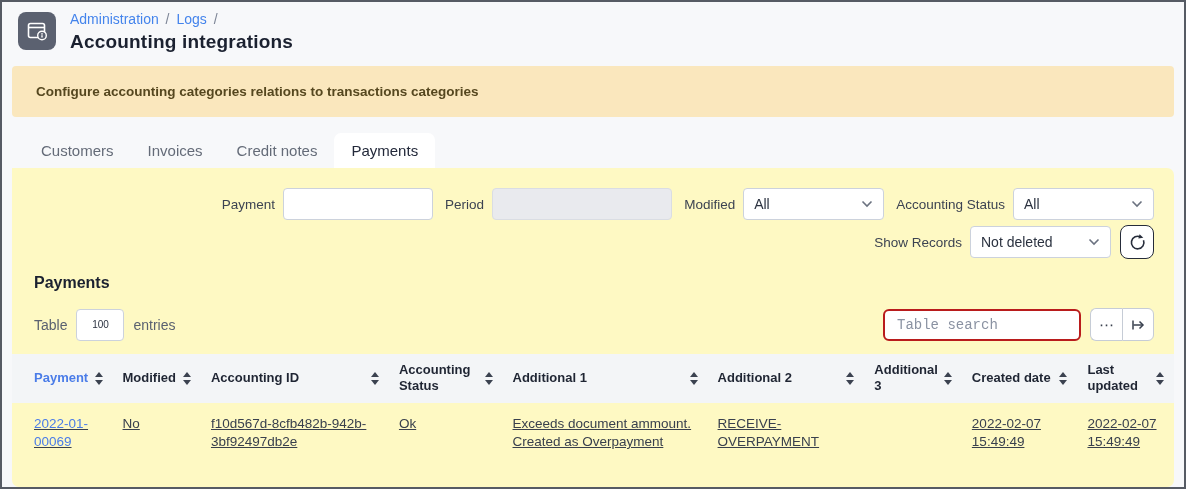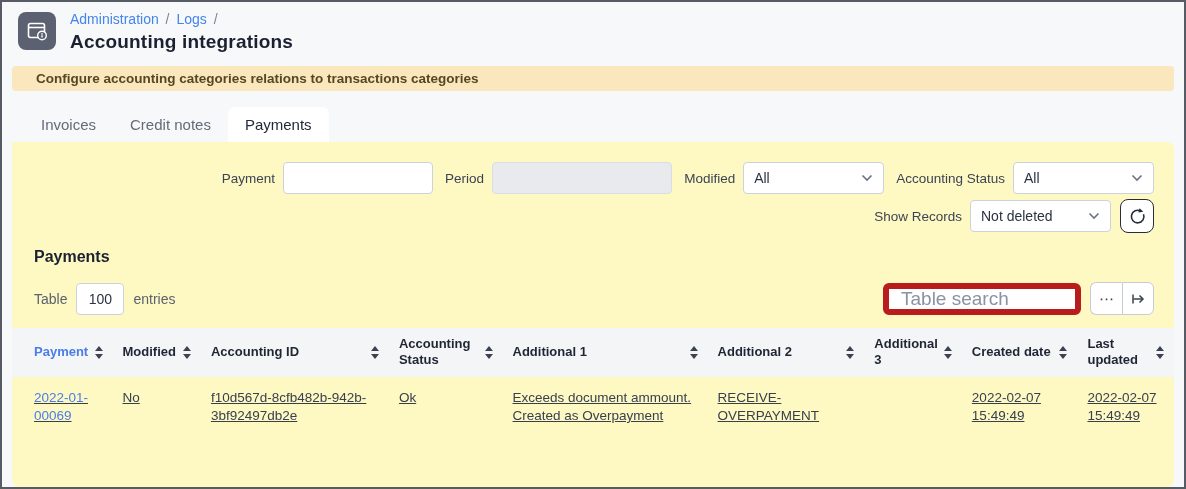--- a/index.html
+++ b/index.html
@@ -17,21 +17,21 @@
     width: 38px; height: 38px; border-radius: 8px; background: #5b6170;
     display: flex; align-items: center; justify-content: center; flex: 0 0 auto; margin-top: 2px;
   }
   .breadcrumb { font-size: 14px; line-height: 18px; }
   .breadcrumb a { color: #4484ec; text-decoration: none; cursor: pointer; }
   .breadcrumb .sep { color: #7d8596; margin: 0 3px; }
   h1.title { font-size: 19px; font-weight: bold; color: #1b2130; margin-top: 3px; letter-spacing: .2px; }
   
   .notice {
     margin: 7px 10px 0 10px; background: #fae7bd; border-radius: 4px;
-    padding: 5px 24px; font-size: 13.5px; font-weight: bold; color: #55471f;
+    padding: 18px 24px; font-size: 13.5px; font-weight: bold; color: #55471f;
   }
   
   .tabs { display: flex; margin: 16px 0 0 22px; }
   .tab {
     padding: 9px 17px; font-size: 15px; color: #646b78; cursor: pointer;
     border-radius: 7px 7px 0 0; white-space: nowrap;
   }
   .tab.active { background: #fff; color: #23293a; font-weight: 500; }
   
   .panel { background: #fef9c3; margin: 0 10px; border-radius: 7px; border-top-left-radius: 0; flex: 1; }
@@ -54,26 +54,26 @@
     width: 34px; height: 34px; margin-left: 9px; background: #fff;
     border: 1.6px solid #262c3a; border-radius: 8px; cursor: pointer;
     display: flex; align-items: center; justify-content: center;
   }
   
   h2.section-title { font-size: 16px; font-weight: bold; color: #1b2130; margin: 15px 0 0 22px; }
   .entries-row { display: flex; justify-content: space-between; align-items: center; margin: 16px 20px 13px 22px; }
   .entries-left { display: flex; align-items: center; gap: 9px; font-size: 14px; color: #5a6170; }
   .entries-input {
     width: 48px; height: 32px; border: 1px solid #ccd2dc; border-radius: 4px;
-    text-align: center; font-size: 14px; color: #2b3240; font-family: inherit; outline: none;
+    text-align: center; font-size: 10px; color: #2b3240; font-family: inherit; outline: none;
   }
   .entries-right { display: flex; align-items: center; gap: 9px; }
   .search-input {
-    width: 198px; height: 32px; border: 6px solid #b91c1c; border-radius: 6px;
-    padding: 0 12px; font-size: 19px; color: #2b3240; font-family: Liberation Sans, sans-serif; outline: none;
+    width: 198px; height: 32px; border: 2px solid #b91c1c; border-radius: 6px;
+    padding: 0 12px; font-size: 14px; color: #2b3240; font-family: Liberation Mono, monospace; outline: none;
   }
   .search-input::placeholder { color: #8a92a2; }
   .btn-group { display: flex; }
   .btn-group button {
     width: 32px; height: 33px; background: #fff; border: 1px solid #c6ccd6; cursor: pointer;
     display: flex; align-items: center; justify-content: center; color: #39404e; font-size: 15px;
     font-family: inherit;
   }
   .btn-group button:first-child { border-radius: 6px 0 0 6px; border-right: none; }
   .btn-group button:last-child { border-radius: 0 6px 6px 0; }
@@ -122,20 +122,21 @@
       </div>
       <h1 class="title">Accounting integrations</h1>
     </div>
   </div>
 
   <div class="notice">
     <span>Configure accounting categories relations to transactions categories</span>
   </div>
 
   <div class="tabs">
+    <div class="tab">Customers</div>
     <div class="tab">Invoices</div>
     <div class="tab">Credit notes</div>
     <div class="tab active">Payments</div>
   </div>
 
   <div class="panel">
 
     <div class="filter-row row1">
       <label>Payment</label>
       <input class="inp w150" type="text" value="" style="">

